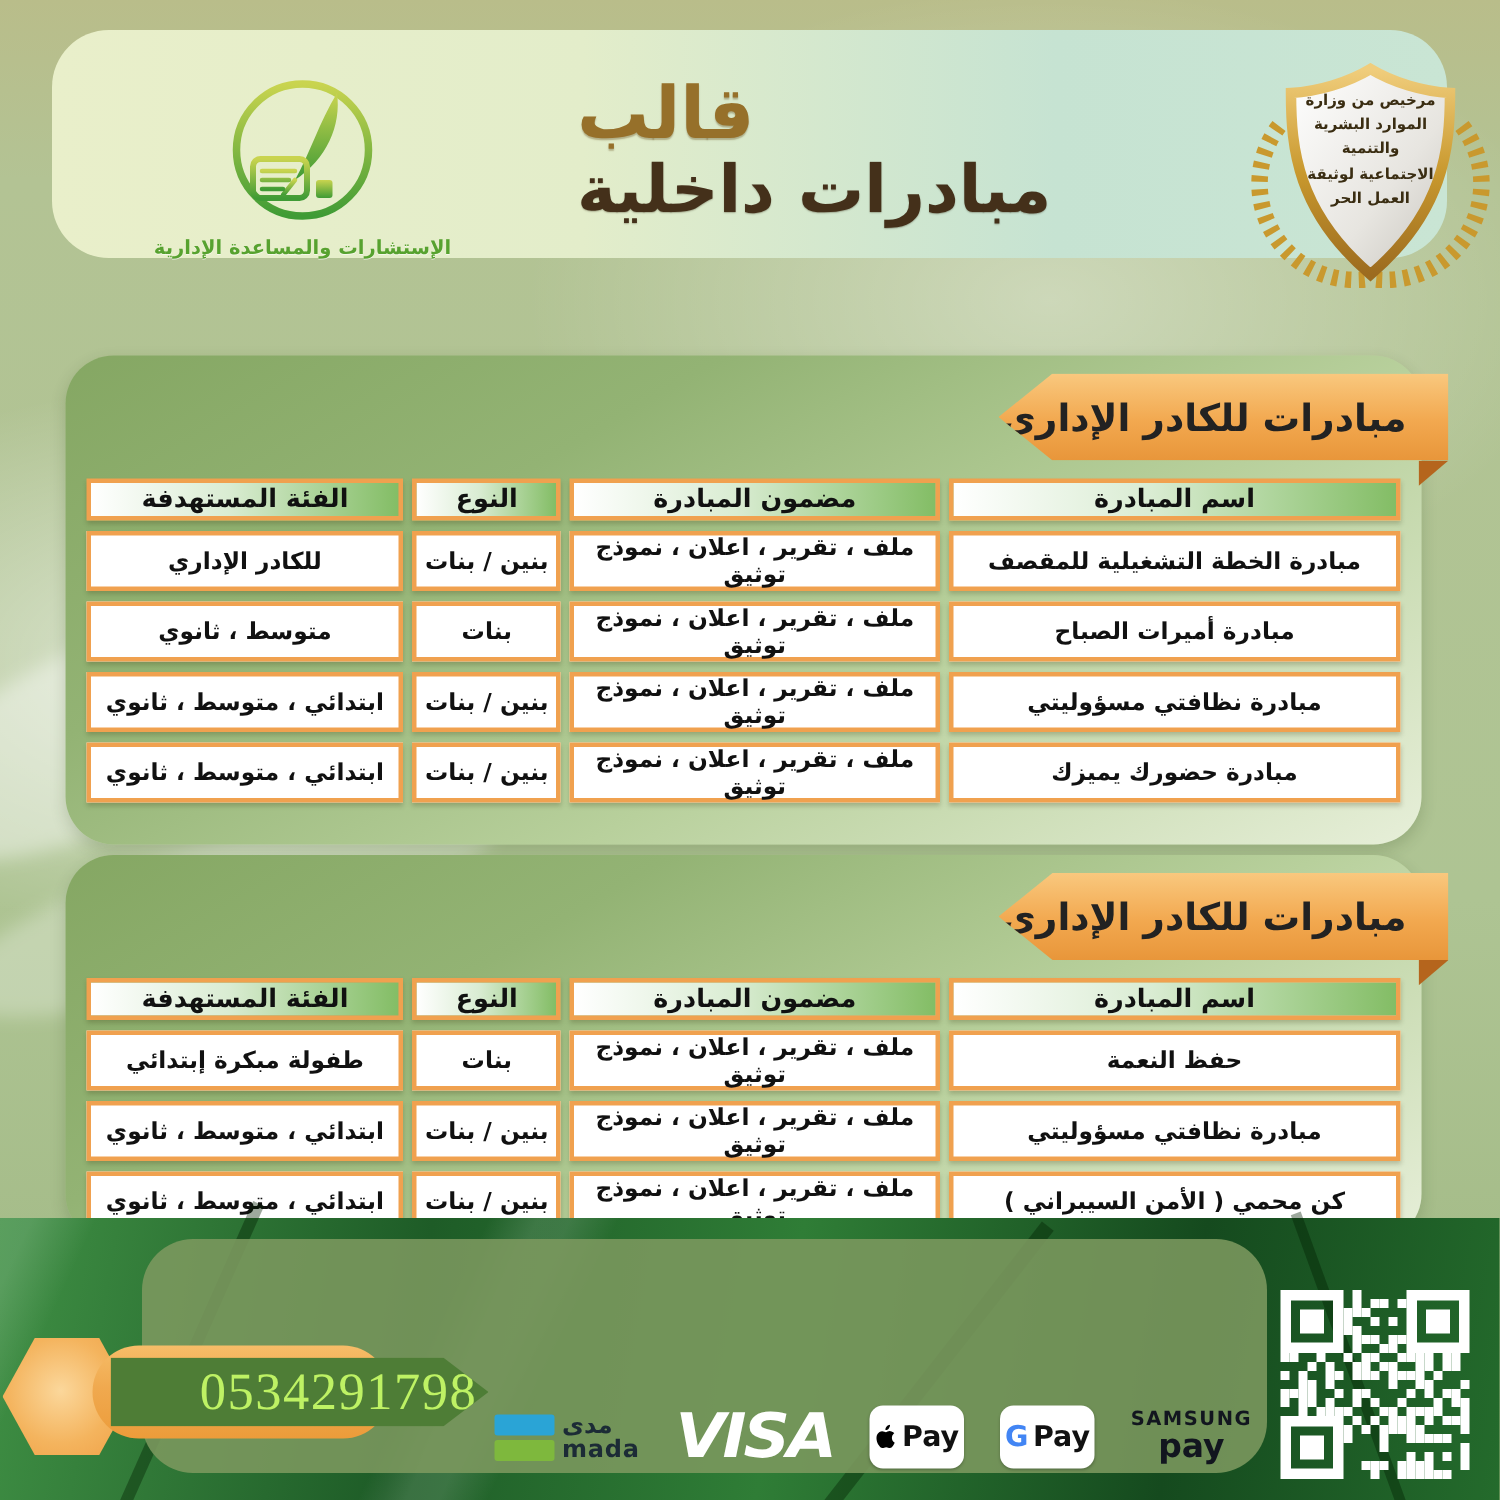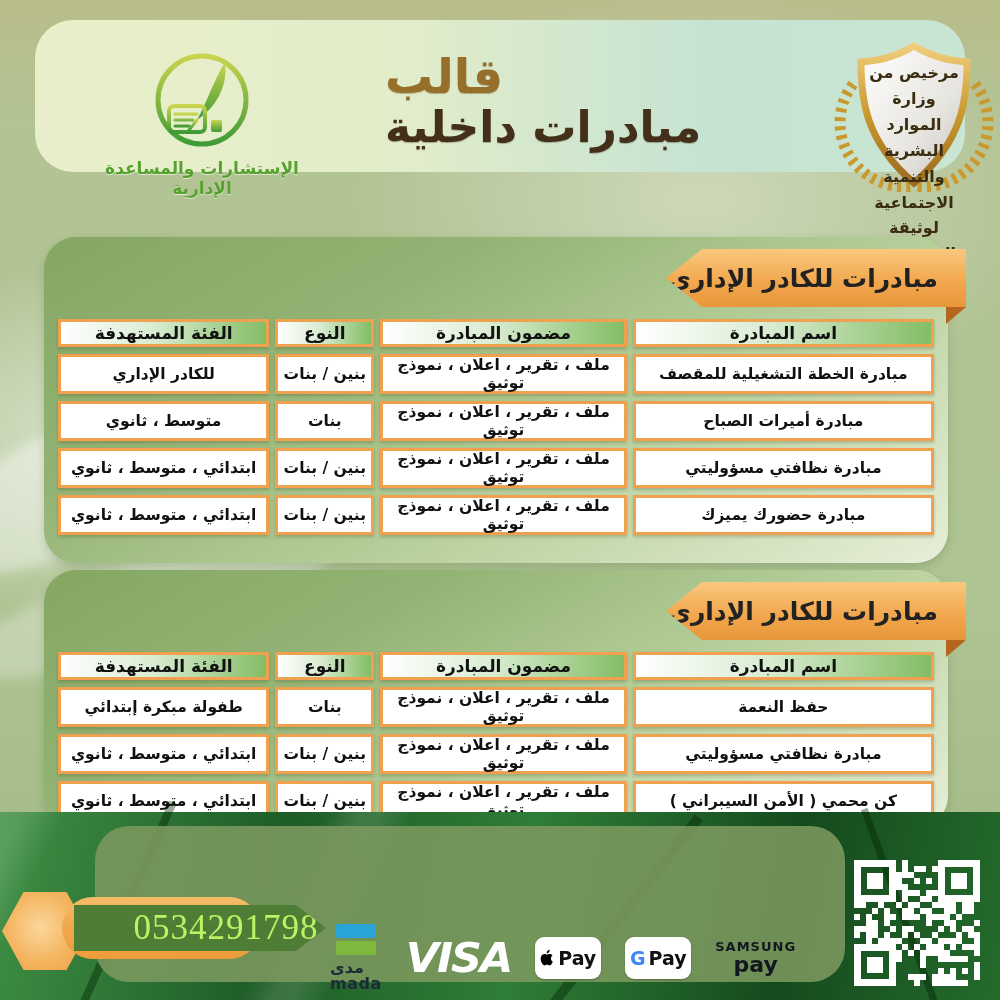--- a/index.html
+++ b/index.html
@@ -7,28 +7,28 @@
   #canvas{position:relative;width:1000px;height:1000px;overflow:hidden;
     background:
       radial-gradient(ellipse 420px 260px at 12% 44%, rgba(255,255,255,.55), rgba(255,255,255,0) 70%),
       radial-gradient(ellipse 500px 300px at 70% 20%, rgba(255,255,255,.35), rgba(255,255,255,0) 70%),
       linear-gradient(180deg,#b9bd8a 0%,#b3c394 12%,#aec493 60%,#a6bd8a 82%,#9db57f 100%);}
   .swash{position:absolute;border-radius:50%;filter:blur(6px);}
   
   .header-zone{position:absolute;left:35px;top:20px;width:930px;height:152px;border-radius:38px;
     background:linear-gradient(90deg,#e9efca 0%,#e3edca 38%,#c6e3d2 72%,#c9e5d4 100%);}
   .logo{position:absolute;left:62px;top:26px;width:210px;height:142px;text-align:center;}
-  .logo-caption{margin-top:-4px;font-size:17px;font-weight:700;color:#57a22f;text-shadow:0 1px 0 rgba(255,255,255,.6);}
+  .logo-caption{margin-top:-4px;font-size:13px;font-weight:700;color:#57a22f;text-shadow:0 1px 0 rgba(255,255,255,.6);}
   .title{position:absolute;left:350px;top:30px;width:400px;text-align:left;line-height:1.1;}
   .title-l1{font-size:48px;font-weight:800;color:#96702a;text-shadow:0 1px 1px rgba(90,60,10,.35);}
   .title-l2{font-size:44px;font-weight:800;color:#44301a;text-shadow:0 1px 1px rgba(40,25,5,.3);}
   .badge{position:absolute;left:798px;top:22px;width:162px;height:150px;}
   .badge svg{position:absolute;left:0;top:0;}
   .badge-text{position:absolute;left:30px;top:18px;width:102px;text-align:center;
-    font-size:16px;font-weight:700;color:#3a2d12;line-height:1.62;}
+    font-size:10px;font-weight:700;color:#3a2d12;line-height:1.62;}
   
   .panel{position:absolute;left:44px;width:904px;border-radius:32px;
     background:linear-gradient(150deg,#85a763 0%,#93b374 30%,#b8d09c 62%,#e7efd9 100%);
     box-shadow:0 4px 10px rgba(40,60,20,.18);}
   #panel-1{top:237px;height:326px;}
   #panel-2{top:570px;height:258px;}
   .banner{position:absolute;right:-18px;top:12px;width:300px;height:58px;
     background:linear-gradient(180deg,#f9c87e 0%,#f2a84f 55%,#e8963a 100%);
     clip-path:polygon(0 50%,12% 0,100% 0,100% 100%,12% 100%);
     display:flex;align-items:center;justify-content:center;
@@ -59,21 +59,21 @@
     background:radial-gradient(circle at 45% 45%,#fbd79b 0%,#f4b45e 55%,#ef9f44 100%);}
   .phone-pill{position:absolute;left:62px;top:897px;width:198px;height:62px;border-radius:31px;
     background:linear-gradient(180deg,#f6bd68 0%,#f0a94f 45%,#ec9c3a 100%);}
   .phone-arrow{position:absolute;left:74px;top:905px;width:252px;height:46px;background:#4e7d36;
     clip-path:polygon(0 0,88% 0,100% 50%,88% 100%,0 100%);
     display:flex;align-items:center;justify-content:flex-start;}
   .phone-number{direction:ltr;width:200px;text-align:center;margin-left:14px;
     font-family:"Liberation Serif","DejaVu Serif",serif;font-size:35px;color:#bef264;letter-spacing:1px;}
   .payments{position:absolute;left:330px;top:930px;width:505px;height:56px;direction:ltr;
     display:flex;align-items:center;gap:24px;}
-  .mada{display:flex;align-items:center;gap:5px;flex-direction:column;}
+  .mada{display:flex;align-items:center;gap:5px;}
   .mada-bars{display:flex;flex-direction:column;gap:3px;}
   .mada-bar{width:40px;height:14px;border-radius:2px;}
   .mada-blue{background:#2aa4d6;}
   .mada-green{background:#7eb83d;}
   .mada-words{display:flex;flex-direction:column;line-height:1;color:#1c2b36;font-weight:700;}
   .mada-ar{font-size:16px;} .mada-en{font-size:16px;letter-spacing:.5px;}
   .visa{font-size:43px;font-weight:800;font-style:italic;color:#fff;letter-spacing:-2px;transform:scaleY(.95);}
   .pay-btn{width:66px;height:42px;background:#fff;border-radius:9px;display:flex;align-items:center;justify-content:center;gap:3px;box-shadow:0 1px 2px rgba(0,0,0,.25);}
   .pay-btn .lbl{font-size:19px;font-weight:600;color:#111;}
   .gpay-g{font-size:19px;font-weight:800;color:#4285f4;}

